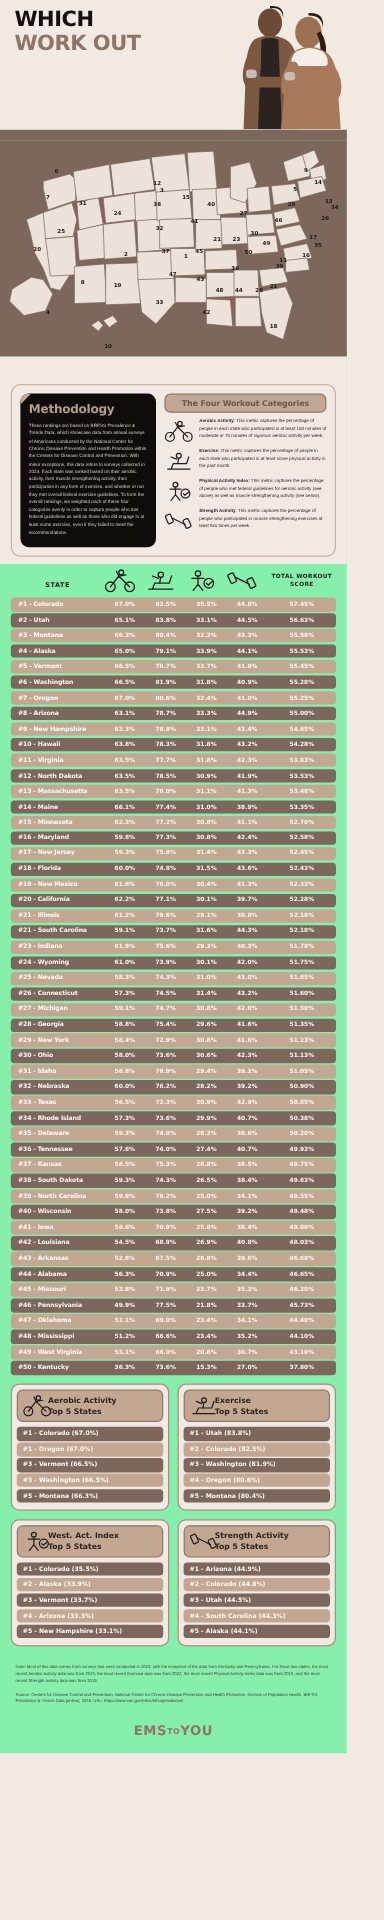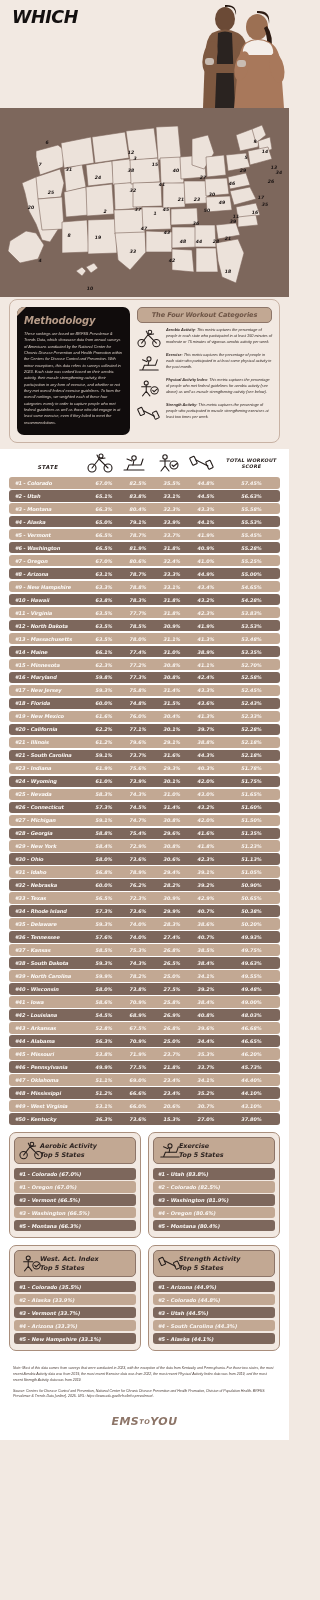--- a/index.html
+++ b/index.html
@@ -2,21 +2,21 @@
 <html><head>
 <meta charset="utf-8">
 <style>
   * { box-sizing: border-box; margin: 0; padding: 0; }
   body {
     width: 289px;
     background: #f2e9e2;
     font-family: "Liberation Sans", sans-serif;
     color: #2b2220;
   }
-  .page { width: 289px; background: #ffffff; position: relative; font-style: italic; }
+  .page { width: 289px; background: #86efac; position: relative; }
 
   
   .hero {
     position: relative;
     height: 108px;
     background: #f2e9e2;
     overflow: hidden;
   }
   .hero-title {
     position: absolute;
@@ -38,21 +38,21 @@
   
   .map-sec { background: #7d675c; padding: 4px 0 6px 0; position: relative; }
   .map-wrap { position: relative; width: 289px; height: 170px; }
   .map-svg { display: block; }
   .mapnum {
     font-size: 4.6px; font-weight: 800; fill: #1d1615;
     font-family: "DejaVu Sans", sans-serif;
   }
 
   
-  .mid { background: #f2e9e2; padding: 2px 9px 6px 9px; }
+  .mid { background: #f2e9e2; padding: 23px 9px 6px 9px; }
   .mid-card {
     border: 1px solid #c8b2a4;
     border-radius: 8px;
     padding: 7px;
     display: flex;
     gap: 7px;
   }
   .method {
     width: 113px; flex: none;
     background: #100c0c;
@@ -177,20 +177,21 @@
   svg { display: block; }
 </style>
 </head>
 <body>
 
 <div class="page">
 
   <div class="hero">
     <div class="hero-title">
       <span class="hero-line">WHICH</span>
+      <span class="hero-line tan">WORK OUT</span>
     </div>
     <div class="hero-figs">
       <svg width="104" height="108" viewBox="0 0 104 108">
         <rect width="104" height="108" fill="#f2e9e2"></rect>
         <g>
           <ellipse cx="40" cy="19" rx="10" ry="12" fill="#6b4a36"></ellipse>
           <path d="M40 7 q10 -2 11 8 q1 -11 -11 -10z" fill="#23150e"></path>
           <path d="M27 33 q13 -7 26 0 q9 5 10 22 l2 53 l-47 0 l2 -53 q1 -17 7 -22z" fill="#7d5840"></path>
           <path d="M33 33 q7 -3 14 0 l3 75 l-20 0z" fill="#2a2320"></path>
           <ellipse cx="25" cy="57" rx="7" ry="16" fill="#7d5840" transform="rotate(12 25 57)"></ellipse>

